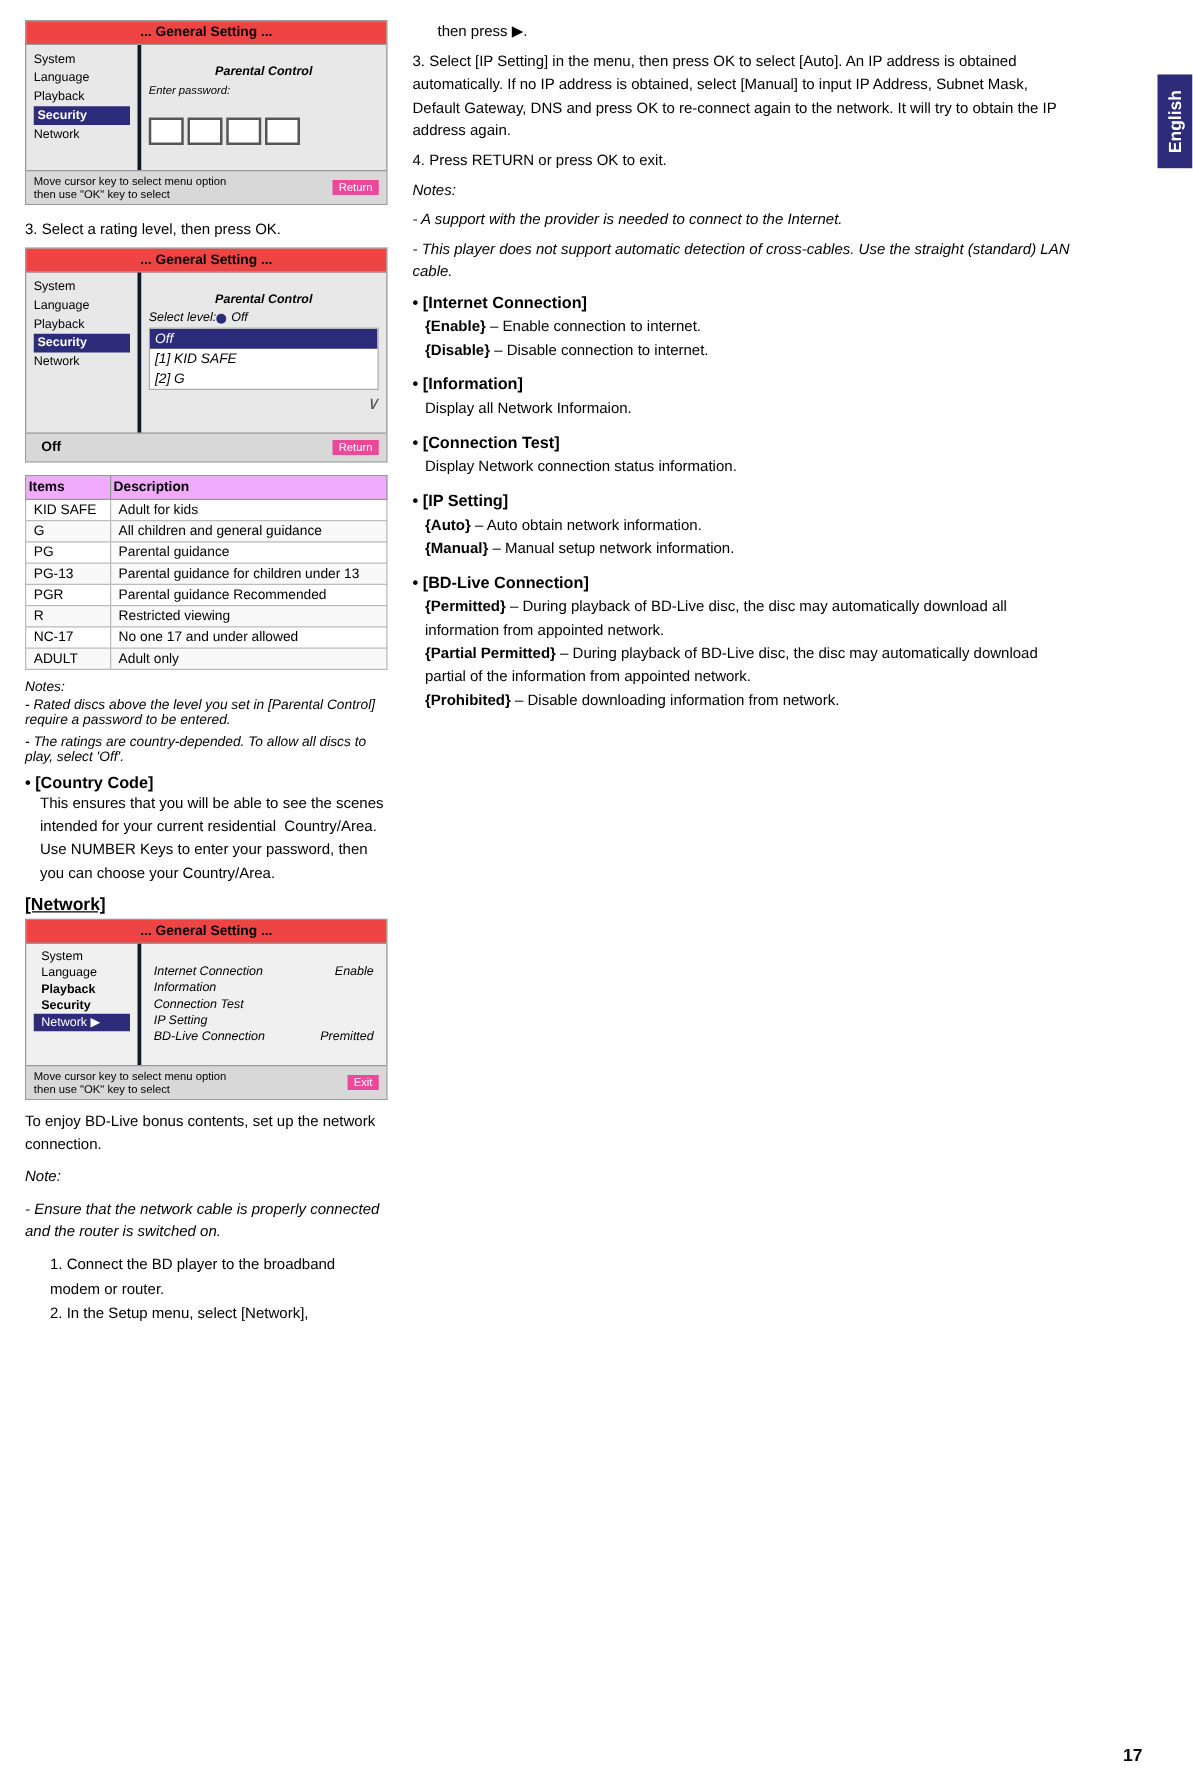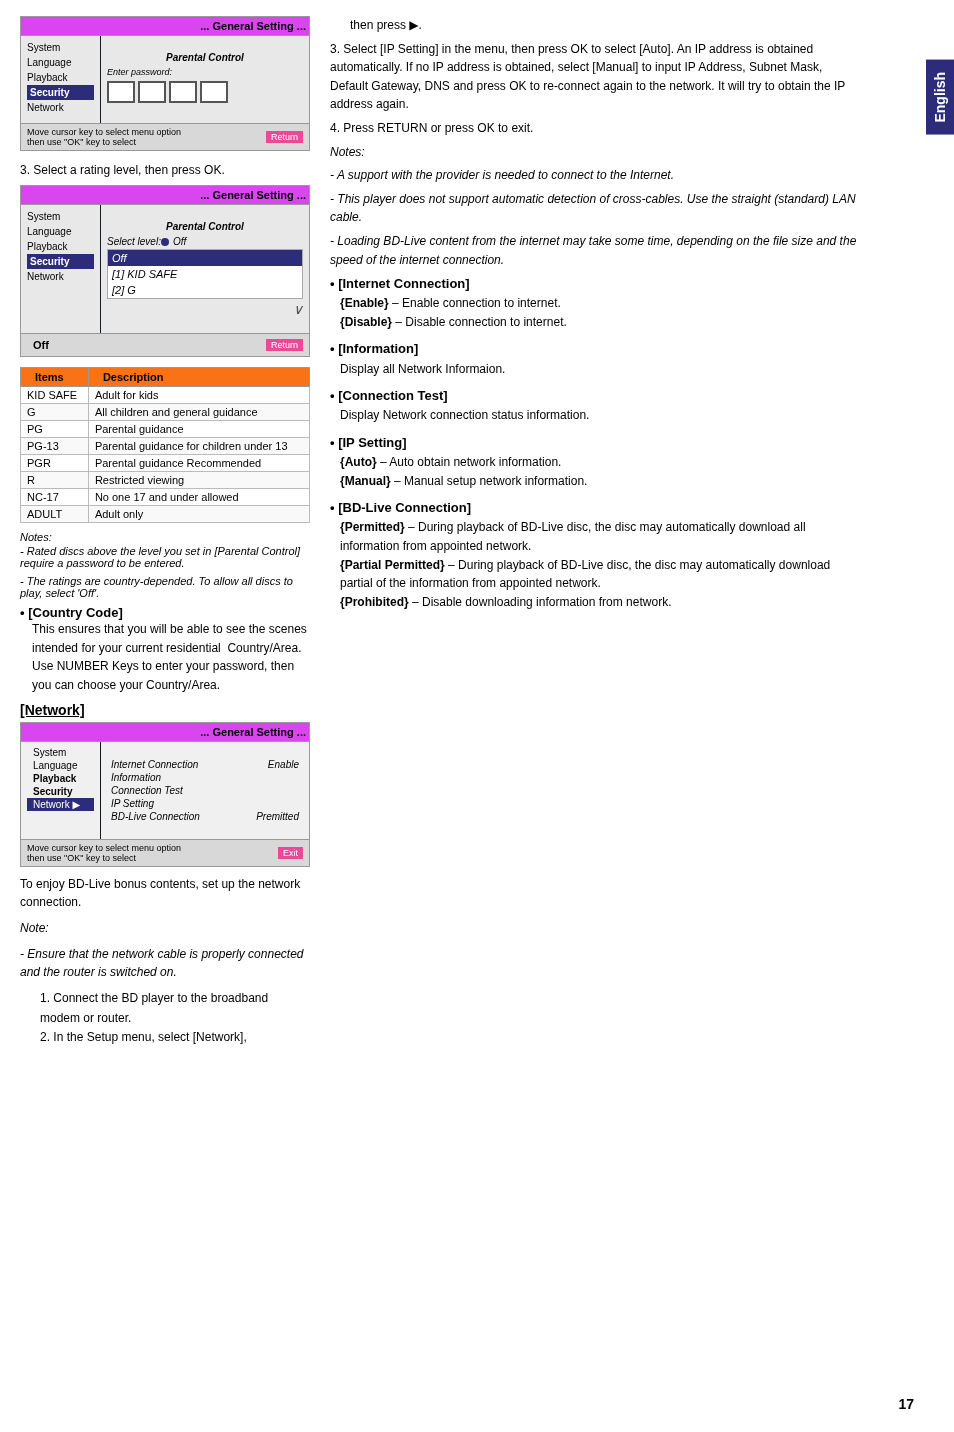--- a/index.html
+++ b/index.html
@@ -48,36 +48,36 @@
 
     
     .gs-box {
       border: 1px solid #999;
       background: #e8e8e8;
       margin-bottom: 10px;
       font-size: 11px;
     }
 
     .gs-title {
-      text-align: right;
+      text-align: center;
       font-size: 11px;
       padding: 3px;
       font-weight: bold;
       border-bottom: 1px solid #999;
-      background: #d946ef;
+      background: #ef4444;
     }
 
     .gs-body {
       display: flex;
     }
 
     .gs-menu {
-      width: 80px;
+      width: 92px;
       padding: 4px 6px;
-      border-right: 1px solid #0f172a;
+      border-right: 3px solid #0f172a;
     }
 
     .gs-menu div {
       padding: 2px 0;
       font-size: 10px;
     }
 
     .gs-menu div.selected {
       background: #2c2c7a;
       color: #fff;
@@ -92,21 +92,21 @@
 
     .gs-panel-title {
       text-align: center;
       font-weight: bold;
       font-size: 10px;
       margin-bottom: 4px;
     }
 
     .gs-password-label {
       font-size: 9px;
-      margin-bottom: 4px;
+      margin-bottom: 17px;
     }
 
     .gs-password-boxes {
       display: flex;
       gap: 3px;
       margin-bottom: 4px;
     }
 
     .gs-pw-box {
       width: 28px;
@@ -168,23 +168,23 @@
 
     
     .rating-table {
       width: 100%;
       border-collapse: collapse;
       margin-bottom: 8px;
       font-size: 11px;
     }
 
     .rating-table th {
-      background: #f97316;
+      background: #f0abfc;
       border: 1px solid #999;
-      padding: 3px 14px;
+      padding: 3px 2px;
       text-align: left;
     }
 
     .rating-table td {
       border: 1px solid #bbb;
       padding: 2px 6px;
     }
 
     .rating-table tr:nth-child(even) td {
       background: #f9f9f9;
@@ -488,21 +488,20 @@
 
     </div>
 
     <div class="right-col right-col-text">
       <p style="padding-left:20px;">then press ▶.</p>
       <p>3. Select [IP Setting] in the menu, then press OK to select [Auto]. An IP address is obtained automatically. If no IP address is obtained, select [Manual] to input IP Address, Subnet Mask, Default Gateway, DNS and press OK to re-connect again to the network. It will try to obtain the IP address again.</p>
       <p>4. Press RETURN or press OK to exit.</p>
       <p><em>Notes:</em></p>
       <p style="font-style:italic;">- A support with the provider is needed to connect to the Internet.</p>
       <p style="font-style:italic;">- This player does not support automatic detection of cross-cables. Use the straight (standard) LAN cable.</p>
-      <p style="font-style:italic;">- Loading BD-Live content from the internet may take some time, depending on the file size and the speed of the internet connection.</p>
 
       <div id="right-bullets">
           <div class="bullet-section" style="margin-bottom: 8px;">
             <div class="bullet-heading">• <strong>[Internet Connection]</strong></div>
             <div class="bullet-content"><strong>{Enable}</strong> – Enable connection to internet.<br><strong>{Disable}</strong> – Disable connection to internet.</div>
           </div>
           <div class="bullet-section" style="margin-bottom: 8px;">
             <div class="bullet-heading">• <strong>[Information]</strong></div>
             <div class="bullet-content">Display all Network Informaion.</div>
           </div>

